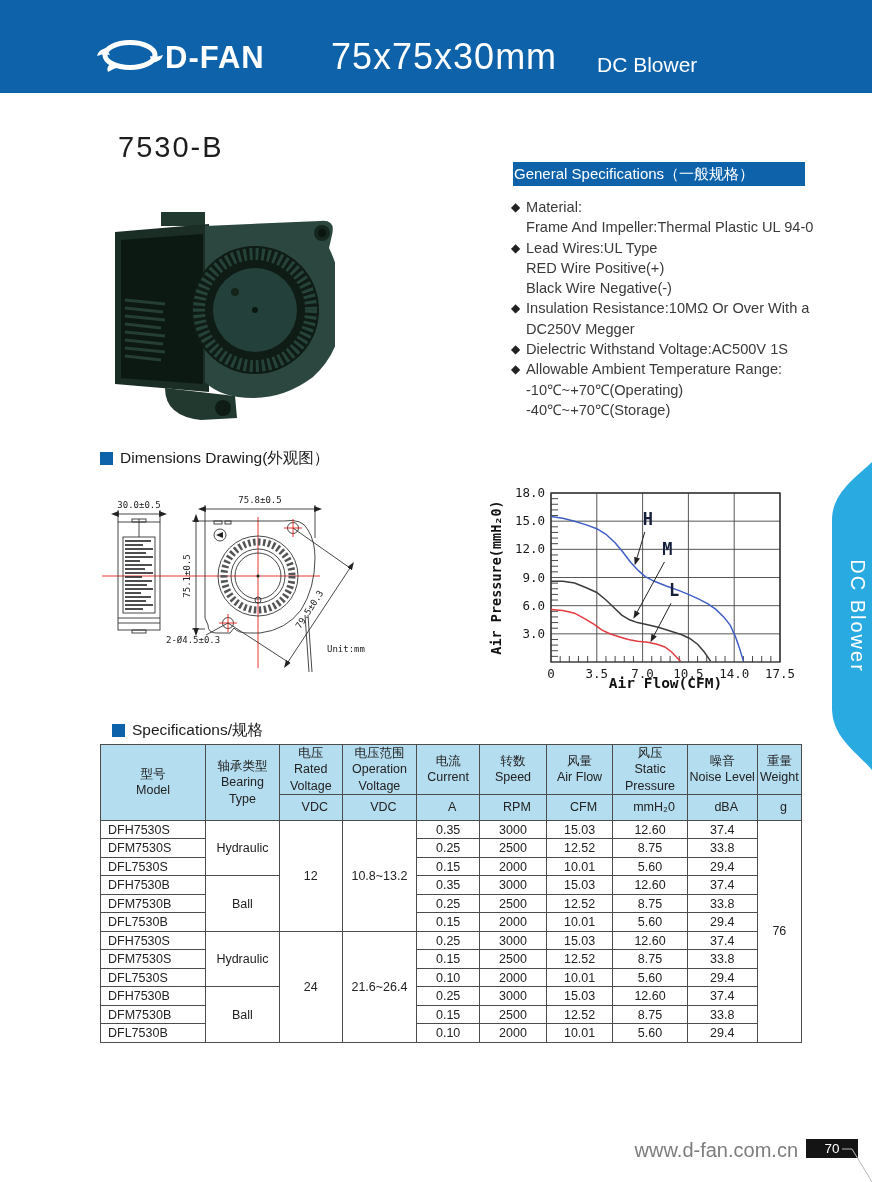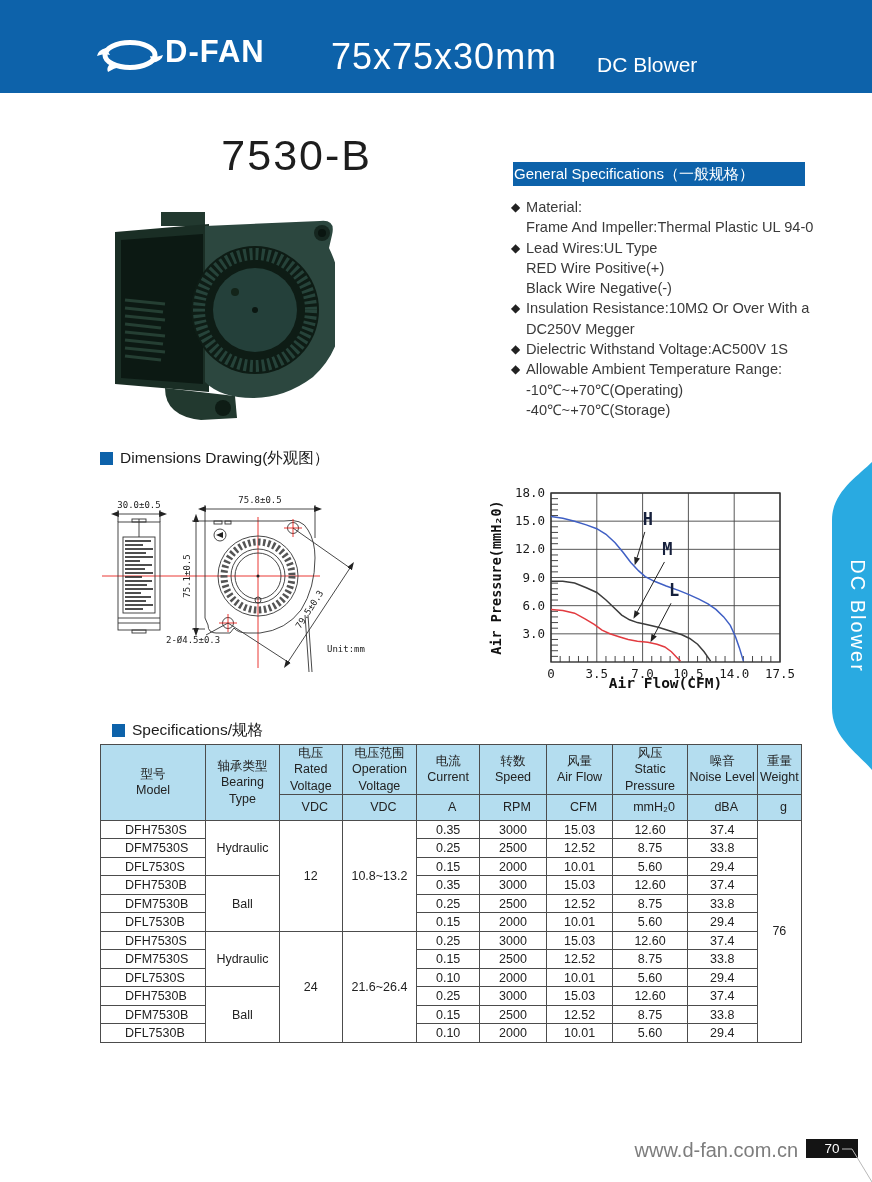--- a/index.html
+++ b/index.html
@@ -1,28 +1,28 @@
 <!DOCTYPE html>
 <html><head>
 <meta charset="utf-8">
 <style>
   html,body{margin:0;padding:0;background:#e8e8e8;}
   .page{position:relative;width:872px;height:1182px;background:#fff;overflow:hidden;
         font-family:"Liberation Sans",sans-serif;margin:0 auto;}
 
   
   .top-bar{position:absolute;left:0;top:0;width:872px;height:93px;background:var(--header-blue,#0d62aa);}
-  .logo{position:absolute;left:96px;top:34px;display:flex;align-items:flex-start;}
+  .logo{position:absolute;left:96px;top:34px;display:flex;align-items:flex-end;}
   .brand{color:#fff;font-size:31px;font-weight:bold;letter-spacing:1px;margin-left:1px;}
   .size-title{position:absolute;left:331px;top:36px;color:#fff;font-size:36px;font-weight:normal;letter-spacing:1px;}
   .category-title{position:absolute;left:597px;top:53px;color:#fff;font-size:21px;}
 
   
-  .model-title{position:absolute;left:118px;top:131px;width:254px;text-align:right;
-               font-size:43px;color:#1d1d1d;letter-spacing:2px;}
+  .model-title{position:absolute;left:118px;top:131px;width:254px;text-align:left;
+               font-size:29px;color:#1d1d1d;letter-spacing:2px;}
   .photo-svg{position:absolute;left:105px;top:192px;}
 
   
   .gs-bar{position:absolute;left:513px;top:162px;width:292px;height:24px;background:var(--header-blue,#0d62aa);
           color:#fff;font-size:15px;line-height:24px;padding-left:1px;box-sizing:border-box;}
   .gs-list{position:absolute;left:511px;top:197px;width:320px;}
   .gs-line{display:flex;font-size:14.6px;line-height:20.3px;color:#3a3a3a;}
   .gs-line .diamond{width:15px;flex:none;color:#222;font-size:12px;}
 
   
@@ -44,21 +44,21 @@
   .tab-svg{position:absolute;left:820px;top:460px;}
 
   
   .spec-table{position:absolute;left:100px;top:744px;width:702px;border-collapse:collapse;
               font-size:12.5px;color:#222;table-layout:fixed;}
   .spec-table th,.spec-table td{border:1px solid #4c4c4c;text-align:center;padding:0;overflow:hidden;}
   .spec-table thead th{background:var(--table-header-bg,#b4ddef);font-weight:normal;line-height:1.3;}
   .spec-table thead tr.names th{height:44px;}
   .spec-table thead tr.units th{height:25px;padding-left:8px;}
   .spec-table tbody td{height:17.5px;}
-  .spec-table td.model-cell{text-align:left;padding-left:24px;}
+  .spec-table td.model-cell{text-align:left;padding-left:7px;}
 
   
   .site{position:absolute;left:618px;top:1139px;width:180px;text-align:right;
         font-size:20px;color:#7d7d7d;}
   .pageno{position:absolute;left:806px;top:1139px;width:52px;height:19px;background:#141414;
           color:#fff;font-size:13.5px;text-align:center;line-height:19px;}
   .corner-svg{position:absolute;left:842px;top:1146px;}
 </style>
 </head>
 <body>

